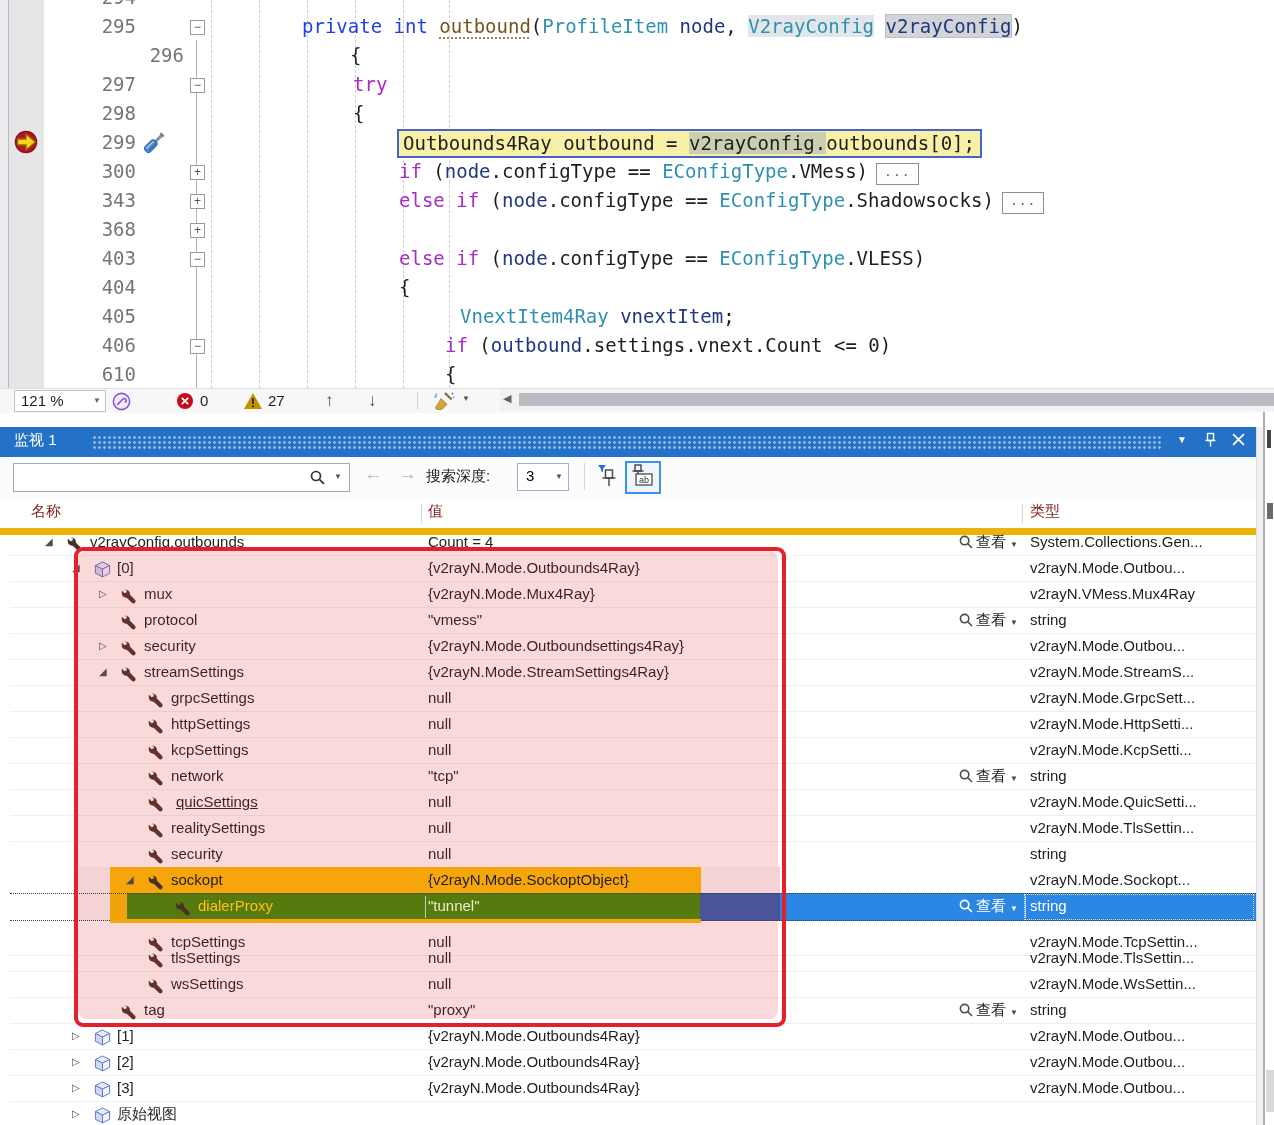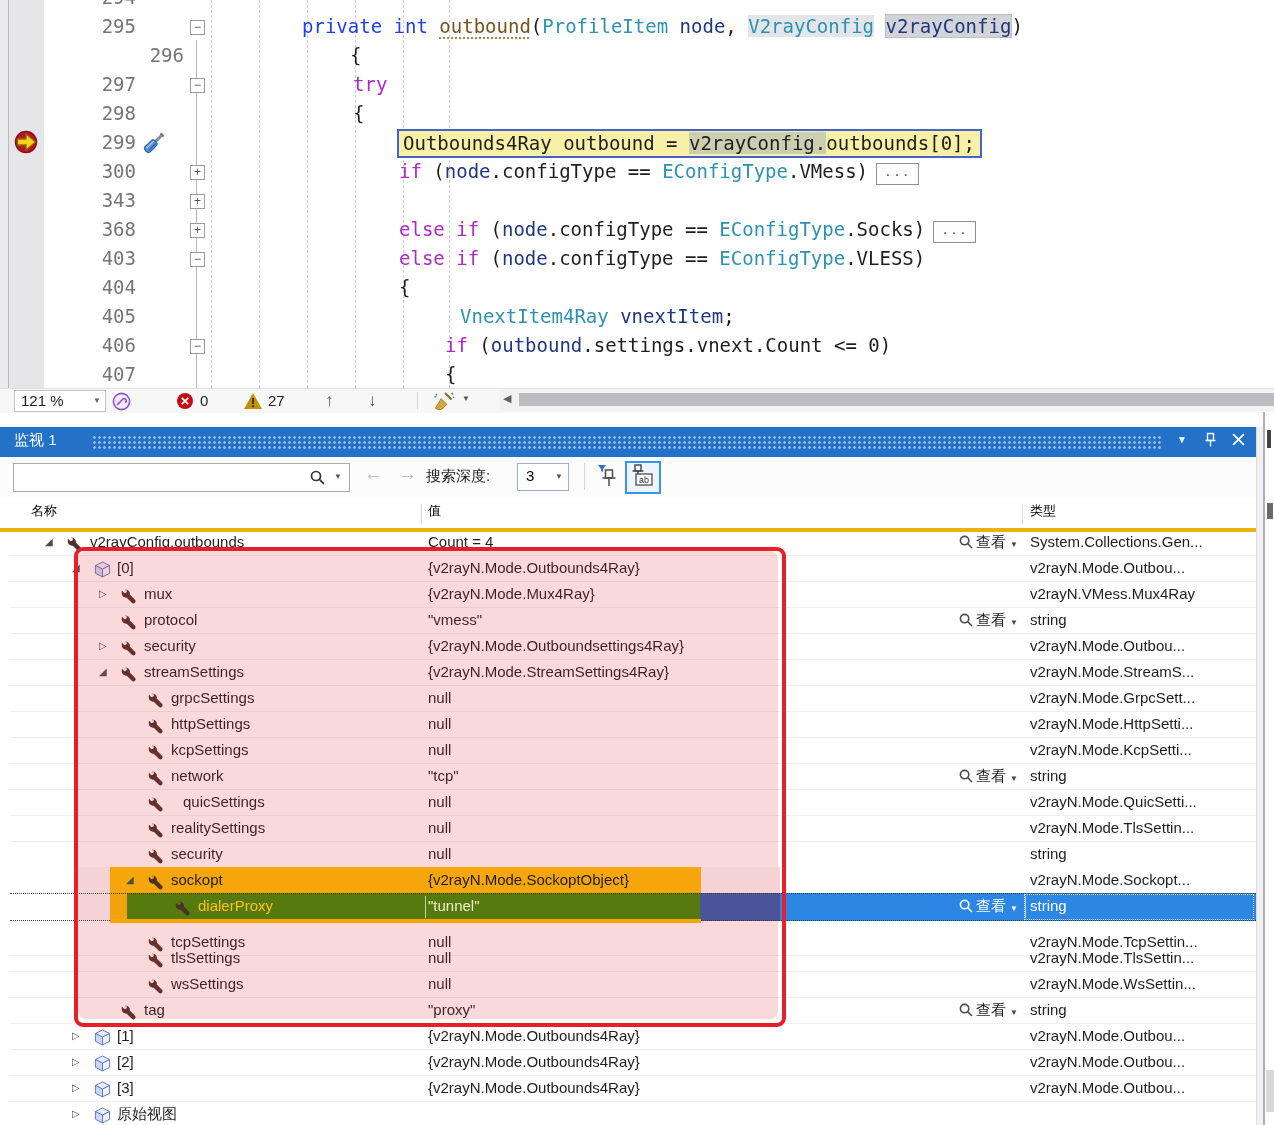--- a/index.html
+++ b/index.html
@@ -59,22 +59,22 @@
   .search-caret{position:absolute;right:7px;top:8px;font-size:8px;color:#555;}
   .nav-arrow{position:absolute;top:6px;font-size:19px;color:#b4b4b8;}
   .depth-label{position:absolute;left:426px;top:10px;font-size:15px;color:#1e1e1e;}
   .depth-box{position:absolute;left:517px;top:6px;width:50px;height:26px;border:1px solid #9ab0cc;background:#fff;font-size:15px;}
   .depth-box .v{position:absolute;left:8px;top:3px;}
   .depth-box .car{position:absolute;right:5px;top:8px;font-size:8px;color:#555;}
   .sr-sep{position:absolute;left:584px;top:6px;width:1px;height:27px;background:#d6d6d9;}
   .pin-tool{position:absolute;top:6px;}
   .ab-tool{position:absolute;left:625px;top:4px;width:32px;height:29px;border:2px solid #3694f0;background:#eef5fd;}
   
-  .w-header{position:absolute;left:0;top:498px;width:1256px;height:30px;background:#fff;border-bottom:4px solid #eab308;
-            font-size:13px;color:#000000;}
+  .w-header{position:absolute;left:0;top:498px;width:1256px;height:30px;background:#fff;border-bottom:7px solid #eab308;
+            font-size:15px;color:#7f1d1d;}
   .col-sep{position:absolute;top:504px;width:1px;height:20px;background:#d8d8d8;}
   .w-rows{position:absolute;left:10px;top:529px;width:1246px;height:596px;overflow:hidden;font-size:15px;}
   .wr{position:absolute;left:0;width:1246px;height:26px;line-height:26px;border-bottom:1px solid #efefef;
       color:#1e1e1e;white-space:nowrap;z-index:1;}
   .wr .exp{position:absolute;top:0;font-size:10px;color:#4c4c4c;}
   .wr .ic{position:absolute;top:5px;}
   .wr .nm{position:absolute;top:0;}
   .wr .vl{position:absolute;left:418px;top:0;}
   .wr .tp{position:absolute;left:1020px;top:0;}
   .wr .view{position:absolute;right:238px;top:0;color:#1e1e1e;}
@@ -162,46 +162,46 @@
           <span class="code cur" style="left: 397px;"><span class="tk">Outbounds4Ray outbound = </span><span class="tk ref">v2rayConfig.</span><span class="tk">outbounds[0];</span></span>
         </div>
         <div class="cl" style="top: 157px;">
           <span class="ln">300</span>
           <span class="ol">+</span>
           <span class="code" style="left: 399px;"><span class="tk c">if</span><span class="tk"> (</span><span class="tk p">node</span><span class="tk">.configType == </span><span class="tk t">EConfigType</span><span class="tk">.VMess)</span><span class="fold">...</span></span>
         </div>
         <div class="cl" style="top: 186px;">
           <span class="ln">343</span>
           <span class="ol">+</span>
+          <span class="code" style="left: 399px;"><span class="tk c">else if</span><span class="tk"> (</span><span class="tk p">node</span><span class="tk">.configType == </span><span class="tk t">EConfigType</span><span class="tk">.Shadowsocks)</span><span class="fold">...</span></span>
         </div>
         <div class="cl" style="top: 215px;">
           <span class="ln">368</span>
           <span class="ol">+</span>
-          <span class="code" style="left: 399px;"><span class="tk c">else if</span><span class="tk"> (</span><span class="tk p">node</span><span class="tk">.configType == </span><span class="tk t">EConfigType</span><span class="tk">.Socks)</span><span class="fold">...</span></span>
         </div>
         <div class="cl" style="top: 244px;">
           <span class="ln">403</span>
           <span class="ol">−</span>
           <span class="code" style="left: 399px;"><span class="tk c">else if</span><span class="tk"> (</span><span class="tk p">node</span><span class="tk">.configType == </span><span class="tk t">EConfigType</span><span class="tk">.VLESS)</span></span>
         </div>
         <div class="cl" style="top: 273px;">
           <span class="ln">404</span>
           <span class="code" style="left: 399px;"><span class="tk">{</span></span>
         </div>
         <div class="cl" style="top: 302px;">
           <span class="ln">405</span>
           <span class="code" style="left: 460px;"><span class="tk t">VnextItem4Ray</span><span class="tk"> </span><span class="tk p">vnextItem</span><span class="tk">;</span></span>
         </div>
         <div class="cl" style="top: 331px;">
           <span class="ln">406</span>
           <span class="ol">−</span>
           <span class="code" style="left: 445px;"><span class="tk c">if</span><span class="tk"> (</span><span class="tk p">outbound</span><span class="tk">.settings.vnext.Count &lt;= 0)</span></span>
         </div>
         <div class="cl" style="top: 360px;">
-          <span class="ln">407</span>
+          <span class="ln">610</span>
           <span class="code" style="left: 445px;"><span class="tk">{</span></span>
         </div>
       </div>
 
     <div class="statusbar">
       <div class="zoom-box">
         <span class="z">121 %</span>
         <span class="car">▼</span>
       </div>
       <span class="sb-item" style="left:111px;top:2px">
@@ -430,21 +430,21 @@
               <line x1="8.8" y1="8.8" x2="13" y2="13"></line>
             </svg><span>查看</span><span class="car">▼</span></span>
           <span class="tp">string</span>
         </div>
         <div class="wr" style="top: 260px;">
           <span class="ic" style="left: 138px;"><svg width="15" height="15" viewBox="0 0 16 16">
               <g transform="scale(-1,1) translate(-16,0)">
                 <path fill="#47332a" d="M15.2 3.2c0-.5-.1-1-.3-1.4l-2.6 2.6-2.1-.7-.7-2.1L12.1 1c-1.6-.5-3.3 0-4.4 1.1-1 1-1.4 2.5-1.1 3.8l-5.5 5.5c-.9.9-.9 2.4 0 3.3.9.9 2.4.9 3.3 0l5.5-5.5c1.3.3 2.8-.1 3.8-1.1.9-.9 1.5-2.4 1.5-3.9z"></path>
               </g>
             </svg></span>
-          <span class="nm" style="left: 173px;">quicSettings</span>
+          <span class="nm" style="left: 166px; text-decoration: underline;">quicSettings</span>
           <span class="vl">null</span>
           <span class="tp">v2rayN.Mode.QuicSetti...</span>
         </div>
         <div class="wr" style="top: 286px;">
           <span class="ic" style="left: 138px;"><svg width="15" height="15" viewBox="0 0 16 16">
               <g transform="scale(-1,1) translate(-16,0)">
                 <path fill="#47332a" d="M15.2 3.2c0-.5-.1-1-.3-1.4l-2.6 2.6-2.1-.7-.7-2.1L12.1 1c-1.6-.5-3.3 0-4.4 1.1-1 1-1.4 2.5-1.1 3.8l-5.5 5.5c-.9.9-.9 2.4 0 3.3.9.9 2.4.9 3.3 0l5.5-5.5c1.3.3 2.8-.1 3.8-1.1.9-.9 1.5-2.4 1.5-3.9z"></path>
               </g>
             </svg></span>
           <span class="nm" style="left: 161px;">realitySettings</span>

